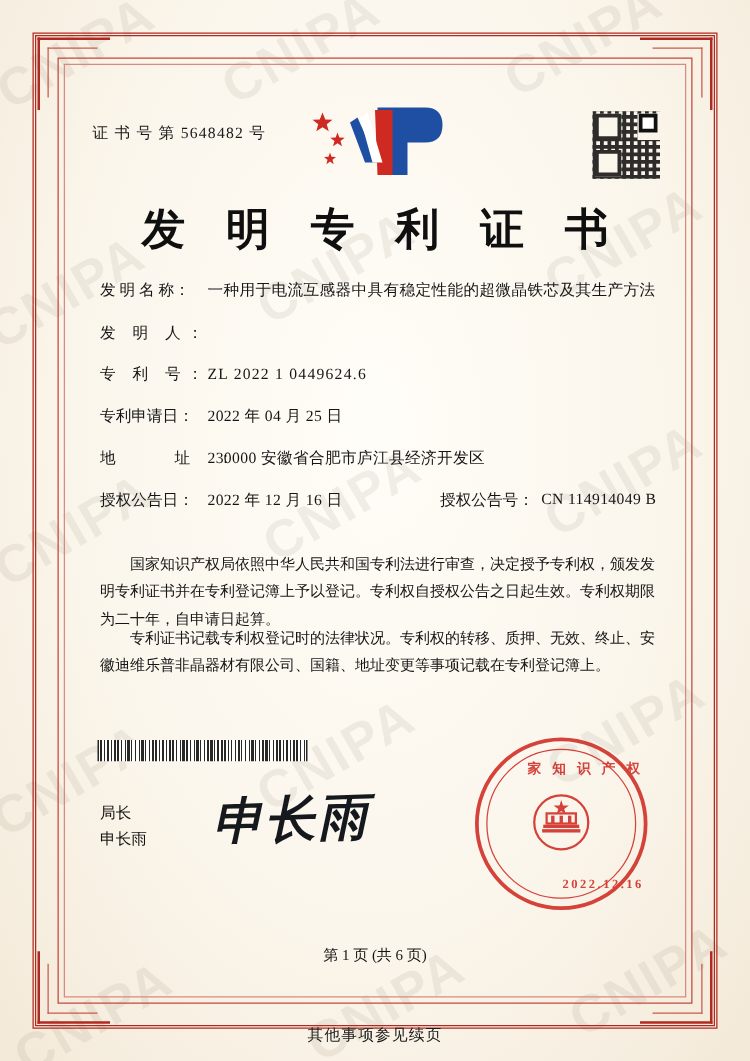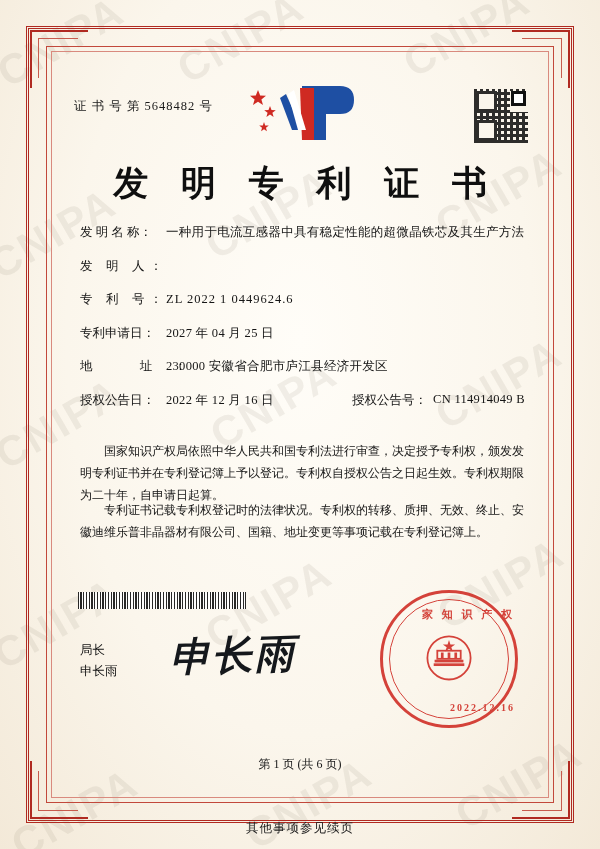--- a/index.html
+++ b/index.html
@@ -352,21 +352,21 @@
         <div class="f-label sp">发 明 人：</div>
       </div>
 
       <div class="field-row">
         <div class="f-label sp">专 利 号：</div>
         <div class="f-value mono">ZL 2022 1 0449624.6</div>
       </div>
 
       <div class="field-row">
         <div class="f-label">专利申请日：</div>
-        <div class="f-value">2027 年 04 月 25 日</div>
+        <div class="f-value">2022 年 04 月 25 日</div>
       </div>
 
 
       <div class="field-row">
         <div class="f-label sp3">地 址：</div>
         <div class="f-value">230000 安徽省合肥市庐江县经济开发区</div>
       </div>
 
       <div class="field-row row-split">
         <div class="split-left">

